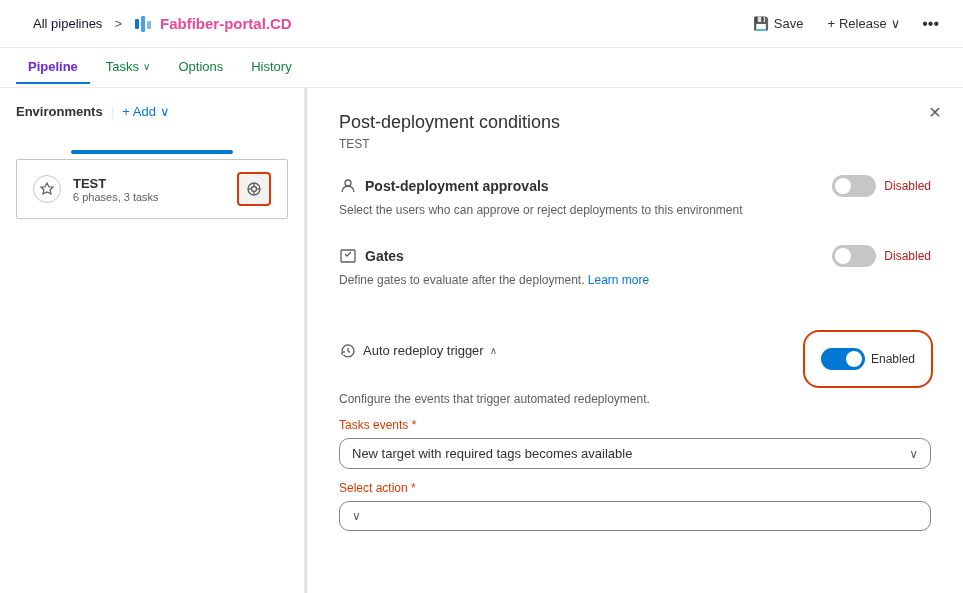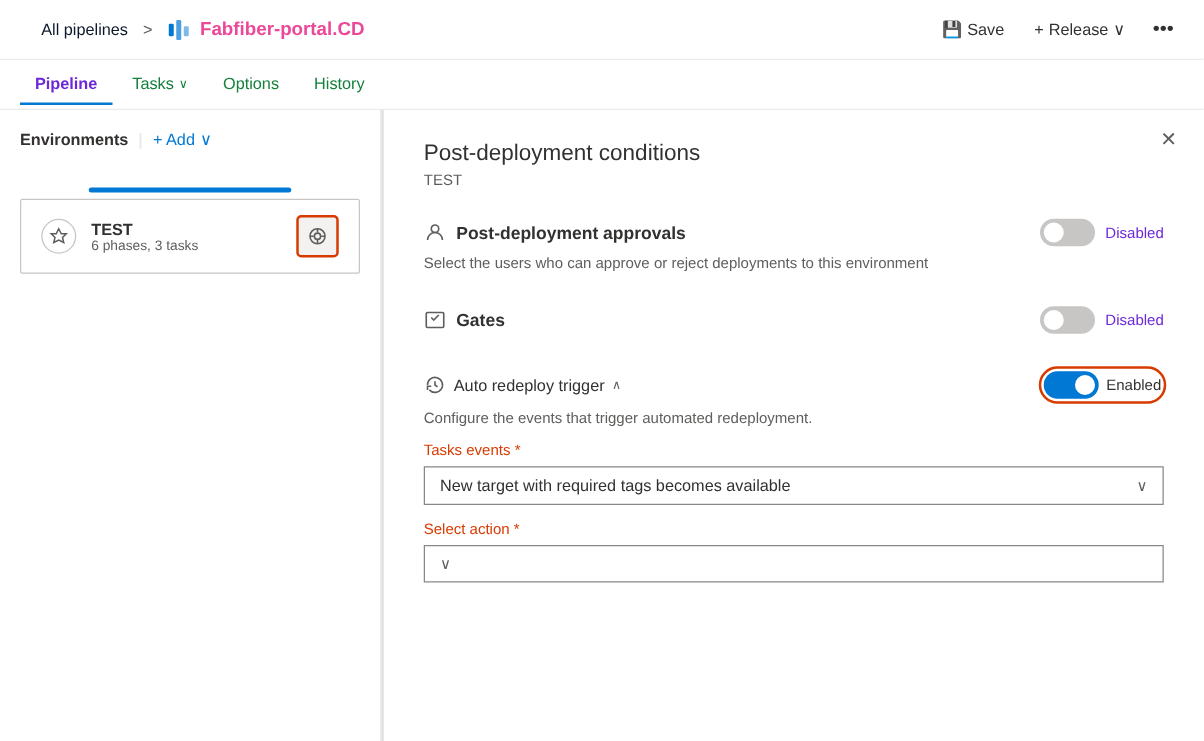--- a/index.html
+++ b/index.html
@@ -52,30 +52,30 @@
     .section-desc { font-size: 12px; color: #605e5c; }
     .section-desc a { color: #0078d4; text-decoration: none; }
     .section-title-row { display: flex; align-items: center; gap: 6px; }
     .chevron-up { font-size: 10px; color: #605e5c; }
 
     
     .toggle { width: 44px; height: 22px; border-radius: 11px; background: #c8c6c4; border: none; cursor: pointer; position: relative; display: inline-flex; align-items: center; transition: background 0.2s; }
     .toggle.enabled { background: #0078d4; }
     .toggle::after { content: ''; width: 16px; height: 16px; border-radius: 50%; background: #fff; position: absolute; left: 3px; transition: left 0.2s; }
     .toggle.enabled::after { left: 25px; }
-    .toggle-label { font-size: 12px; color: #6d28d9; margin-left: 8px; }
+    .toggle-label { font-size: 12px; color: #b91c1c; margin-left: 8px; }
     .toggle-wrapper { display: flex; align-items: center; }
     .toggle-enabled-label { color: #323130; font-size: 12px; margin-left: 6px; }
-    .toggle-highlighted { outline: 2px solid #d83b01; border-radius: 14px; padding: 2px; display: inline-flex; align-items: center; }
+    .toggle-highlighted { outline: 2px solid #d83b01; border-radius: 14px; padding: 16px; display: inline-flex; align-items: center; margin-top: 17px; }
 
     
     .select-group { margin-top: 12px; }
     .select-label { font-size: 12px; color: #323130; margin-bottom: 6px; }
     .select-label span { color: #d83b01; }
-    .select-box { display: flex; align-items: center; justify-content: space-between; border: 1px solid #8a8886; padding: 7px 12px; border-radius: 0; cursor: pointer; font-size: 13px; color: #323130; background: #fff; }
+    .select-box { display: flex; align-items: center; justify-content: space-between; border: 1px solid #8a8886; padding: 7px 12px; border-radius: 10px; cursor: pointer; font-size: 13px; color: #323130; background: #fff; }
     .select-chevron { font-size: 12px; color: #605e5c; }
   </style>
 </head>
 <body>
 
 <div class="header">
   <div class="header-left">
     <span class="breadcrumb-link">All pipelines</span>
     <span class="breadcrumb-sep">&gt;</span>
 
@@ -185,20 +185,24 @@
           <svg width="18" height="18" viewBox="0 0 18 18" fill="none">
             <rect x="2" y="3" width="14" height="12" rx="1" stroke="#605e5c" stroke-width="1.3"></rect>
             <path d="M6 7l2 2 4-4" stroke="#605e5c" stroke-width="1.3"></path>
           </svg>
           <span>Gates</span>
         </div>
         <div class="toggle-wrapper">
           <button class="toggle"></button>
           <span class="toggle-label">Disabled</span>
         </div>
+      </div>
+      <div class="section-desc">
+        <span>Define gates to evaluate after the deployment. </span>
+        <a href="#">Learn more</a>
       </div>
     </div>
 
     <div class="section">
       <div class="section-header">
         <div class="section-title-row">
           <svg width="18" height="18" viewBox="0 0 18 18" fill="none">
             <path d="M3 9a6 6 0 1 1 1.5 3.9" stroke="#605e5c" stroke-width="1.3"></path>
             <polyline points="3,13 3,10 6,10" stroke="#605e5c" stroke-width="1.3"></polyline>
             <path d="M9 6v3l2 1.5" stroke="#605e5c" stroke-width="1.3"></path>

